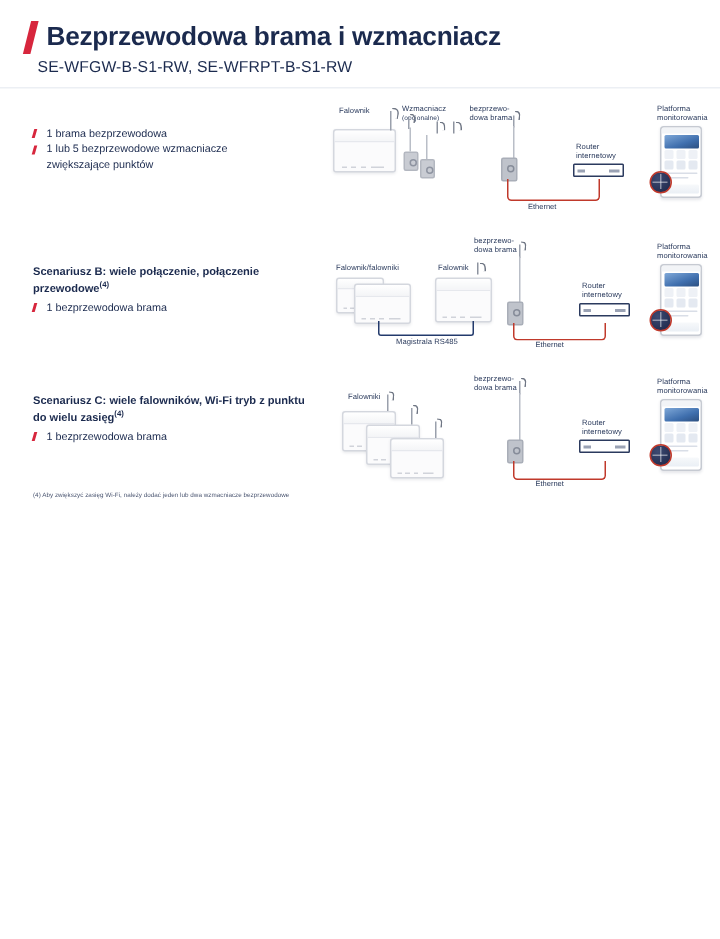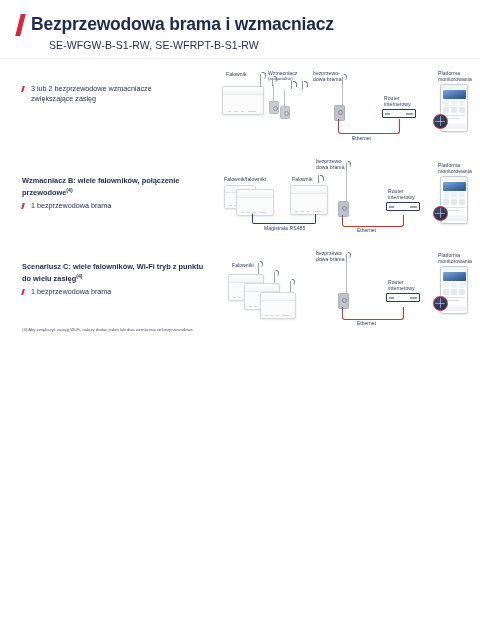--- a/index.html
+++ b/index.html
@@ -18,21 +18,21 @@
   .title-row{display:flex;align-items:center;padding-left:18px;}
   .red-slash{
     width:5px;height:22px;background:#d7263d;
     transform:skewX(-14deg);margin-right:8px;margin-top:2px;flex:none;
   }
   .title{
     font-size:17.5px;font-weight:bold;color:#1b2a4e;
     letter-spacing:-0.2px;line-height:1.05;white-space:nowrap;
   }
   .subtitle{
-    margin-left:49px;margin-top:3px;
+    margin-left:25px;margin-top:3px;
     font-size:10.5px;color:#1b2a4e;font-weight:normal;letter-spacing:0.1px;
   }
   .header-rule{
     position:absolute;left:0;top:58px;width:480px;height:1px;background:#eceff4;
   }
 
   
   .scenario{position:absolute;left:0;width:480px;}
   .sc-text{position:absolute;left:22px;width:190px;}
   .sc-head{
@@ -191,22 +191,26 @@
     <div class="subtitle">SE-WFGW-B-S1-RW, SE-WFRPT-B-S1-RW</div>
   </div>
   <div class="header-rule"></div>
 
   <div class="scenario" style="top:68px;height:88px;">
 
     <div class="sc-text" style="top:16px;">
       <ul class="bullets">
         <li>
           <span class="tick"></span>
-          <span>3 lub 2 bezprzewodowe wzmacniacze</span>
-          <span class="cont">zwiększające zasięg</span>
+          <span>1 brama bezprzewodowa</span>
+        </li>
+        <li>
+          <span class="tick"></span>
+          <span>1 lub 5 bezprzewodowe wzmacniacze</span>
+          <span class="cont">zwiększające punktów</span>
         </li>
       </ul>
     </div>
 
     <div class="diagram">
 
       <div class="lbl" style="left:14px;top:3px;">Falownik</div>
       <div class="inv" style="left:10px;top:18px;width:40px;height:27px;">
         <div class="inv-top"></div>
       </div>
@@ -275,21 +279,21 @@
         <div class="line" style="left:2px;top:33px;width:16px;"></div>
         <div class="foot"></div>
       </div>
       <div class="globe" style="left:221px;top:46px;"></div>
     </div>
   </div>
 
   <div class="scenario" style="top:158px;height:88px;">
 
     <div class="sc-text" style="top:18px;">
-      <p class="sc-head"><span>Wzmacniacz B: wiele falowników, połączenie przewodowe</span><span class="sup">(4)</span></p>
+      <p class="sc-head"><span>Scenariusz B: wiele połączenie, połączenie przewodowe</span><span class="sup">(4)</span></p>
       <ul class="bullets">
         <li>
           <span class="tick"></span>
           <span>1 bezprzewodowa brama</span>
         </li>
       </ul>
     </div>
 
     <div class="diagram">
 

